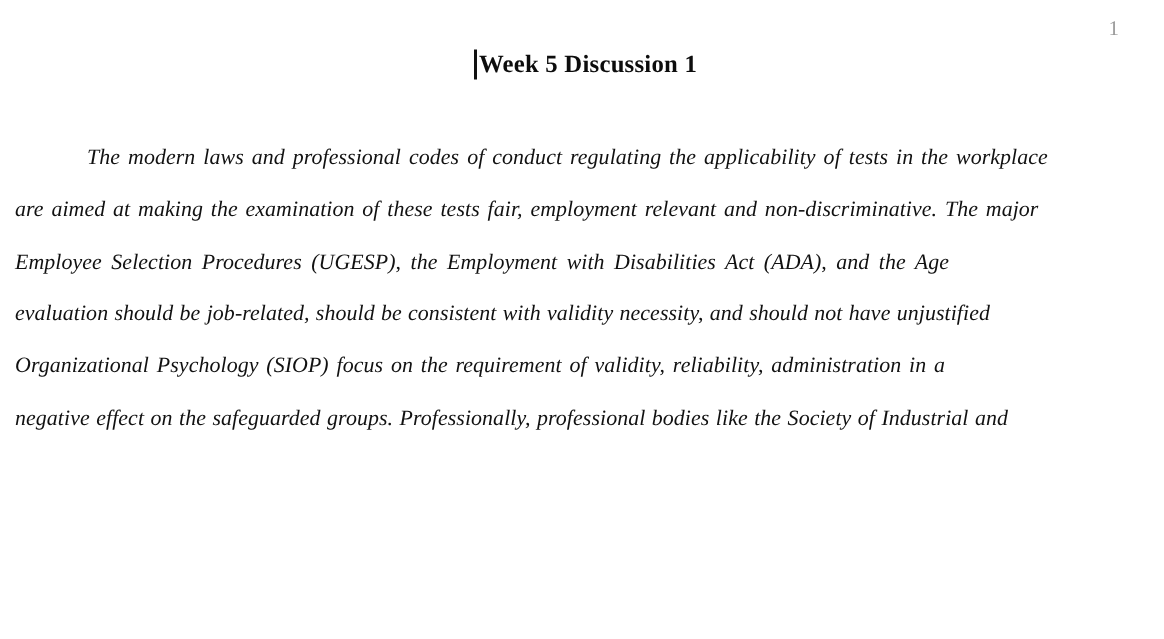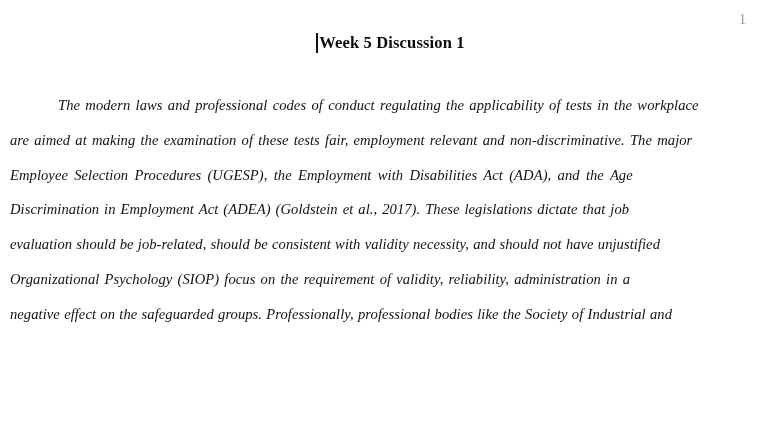--- a/index.html
+++ b/index.html
@@ -109,19 +109,18 @@
     <span id="doc-title-inner">
       <span id="text-caret"></span>
       <span id="doc-title">Week 5 Discussion 1</span>
     </span>
   </div>
 
   <div id="body-text">
     <div class="doc-line l1">The modern laws and professional codes of conduct regulating the applicability of tests in the workplace</div>
     <div class="doc-line l2">are aimed at making the examination of these tests fair, employment relevant and non-discriminative. The major</div>
     <div class="doc-line l4">Employee Selection Procedures (UGESP), the Employment with Disabilities Act (ADA), and the Age</div>
-    <div class="doc-line l5">Discrimination in Employment Act (ADEA) (Goldstein et al., 2017). These legislations dictate that job</div>
     <div class="doc-line l6">evaluation should be job-related, should be consistent with validity necessity, and should not have unjustified</div>
     <div class="doc-line l8">Organizational Psychology (SIOP) focus on the requirement of validity, reliability, administration in a</div>
     <div class="doc-line l7">negative effect on the safeguarded groups. Professionally, professional bodies like the Society of Industrial and</div>
   </div>
 
 </div>
 
 </body></html>

